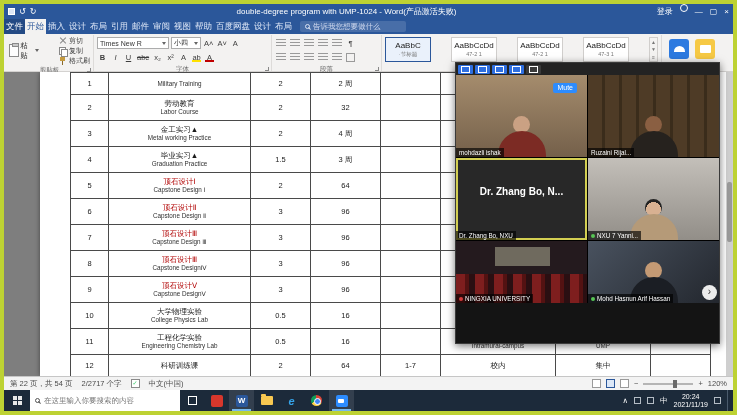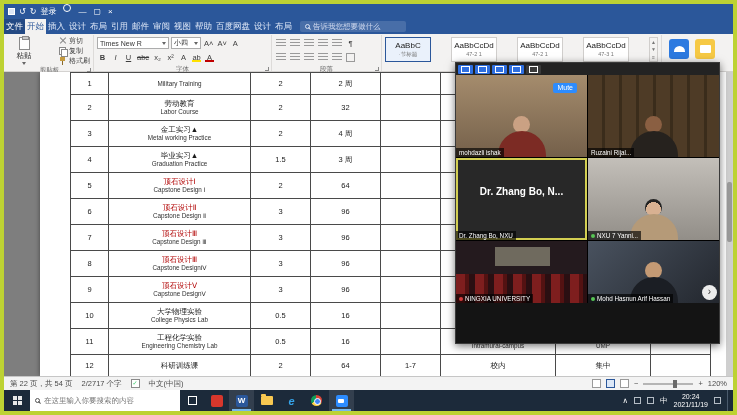--- a/index.html
+++ b/index.html
@@ -23,21 +23,21 @@
 .tsearch input{border:0;outline:0;background:transparent;color:#e8eefc;font-size:7.5px;width:100%}
 .tsearch input::placeholder{color:#cfd9ee}
 .mag{width:5px;height:5px;border:1px solid #d7e0f2;border-radius:50%;position:relative;flex:0 0 auto}
 .mag:after{content:"";position:absolute;width:3px;height:1px;background:#d7e0f2;right:-2px;bottom:-1px;transform:rotate(45deg)}
 
 .ribbon{left:0;top:30px;width:729px;height:38px;background:#f3f2f1;border-bottom:1px solid #d4d2d0;display:flex;padding:1px 2px 0}
 .rgroup{display:flex;flex-direction:column;border-right:1px solid #dddbd9;padding:1px 3px 0}
 .rcontent{flex:1;display:flex;gap:20px}
 .glabel{height:9px;font-size:6.5px;color:#6d6d6d;text-align:center;line-height:9px;position:relative}
 .launch{position:absolute;right:-1px;bottom:2px;width:4px;height:4px;border-right:1px solid #888;border-bottom:1px solid #888}
-.paste{width:30px;display:flex;flex-direction:column;align-items:center;justify-content:center;gap:1px;font-size:7.5px;color:#333}
+.paste{width:30px;display:flex;flex-direction:row;align-items:center;justify-content:center;gap:1px;font-size:7.5px;color:#333}
 .clip{width:11px;height:13px;background:#fdfdfd;border:1px solid #8a8a8a;position:relative}
 .clip:before{content:"";position:absolute;top:-2px;left:2px;width:5px;height:2px;background:#c9c9c9;border:1px solid #8a8a8a}
 .car{width:0;height:0;border-left:2.5px solid transparent;border-right:2.5px solid transparent;border-top:3px solid #666}
 .ccol{display:flex;flex-direction:column;justify-content:center;gap:1px}
 .sbtn{display:flex;align-items:center;gap:2px;font-size:7px;color:#444;height:9px}
 .ic{width:8px;height:8px;position:relative;flex:0 0 auto}
 .ic-cut:before,.ic-cut:after{content:"";position:absolute;left:0;top:3px;width:8px;height:1px;background:#888}
 .ic-cut:before{transform:rotate(45deg)}.ic-cut:after{transform:rotate(-45deg)}
 .ic-copy:before{content:"";position:absolute;left:0;top:0;width:5px;height:6px;border:1px solid #888;background:#fff}
 .ic-copy:after{content:"";position:absolute;left:2px;top:2px;width:5px;height:6px;border:1px solid #888;background:#fff}
@@ -138,20 +138,21 @@
 <body>
 
 <div class="screen">
 
   <div class="titlebar abs">
     <div class="qat">
       <span class="flop"></span>
       <span>↺</span>
       <span>↻</span>
     </div>
+    <div class="title">double-degree program with UMP-1024 - Word(产品激活失败)</div>
     <div class="tbr">
       <span>登录</span>
       <span class="uic"></span>
       <span>—</span>
       <span>▢</span>
       <span>×</span>
     </div>
   </div>
 
   <div class="tabrow abs">

